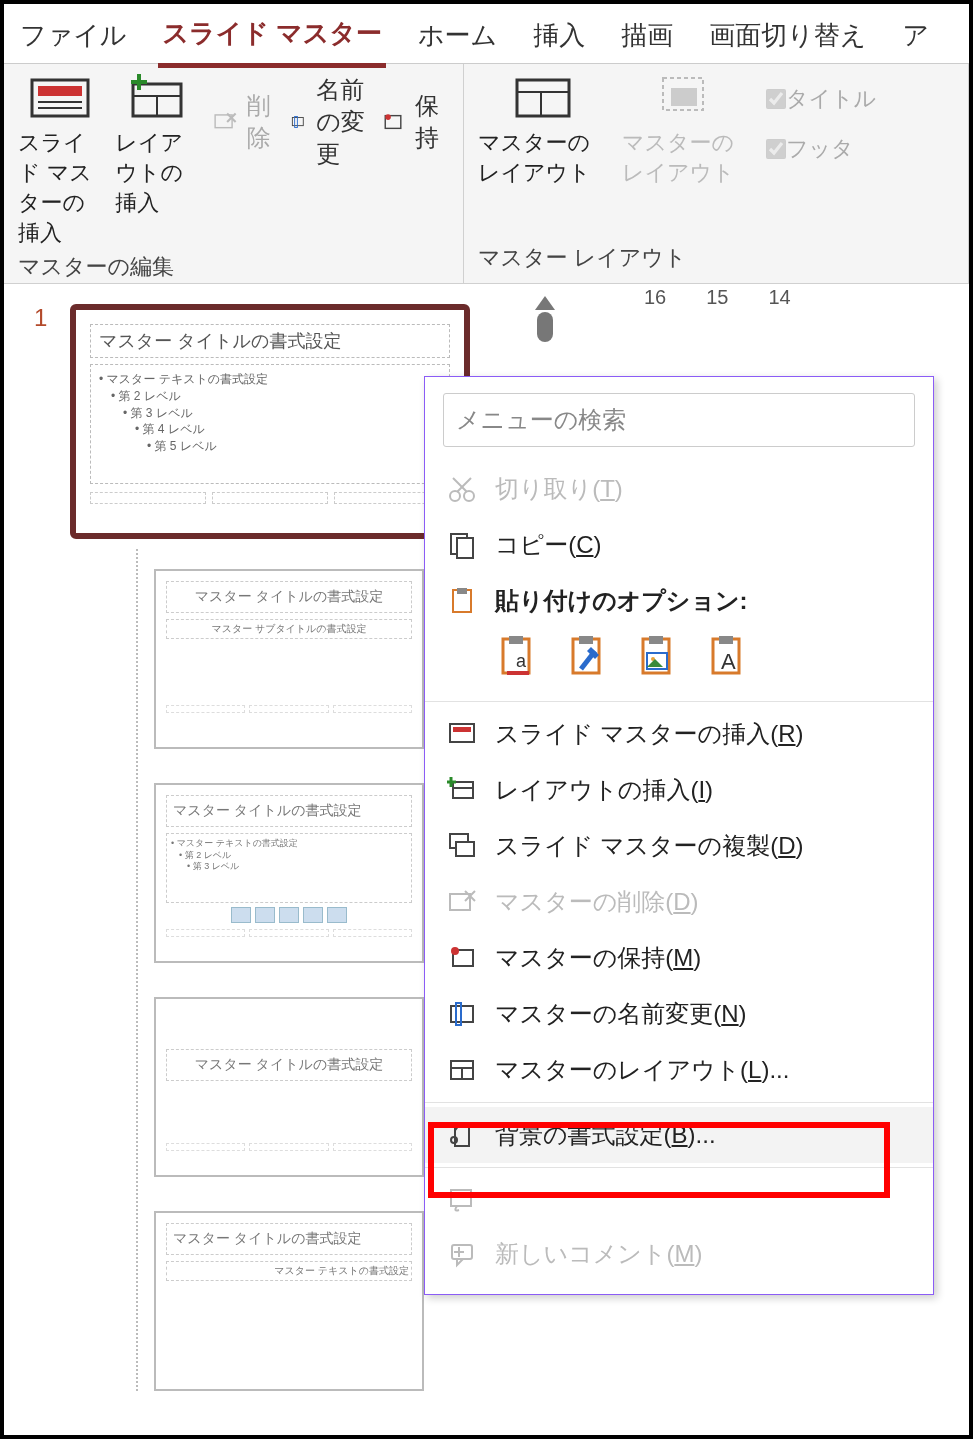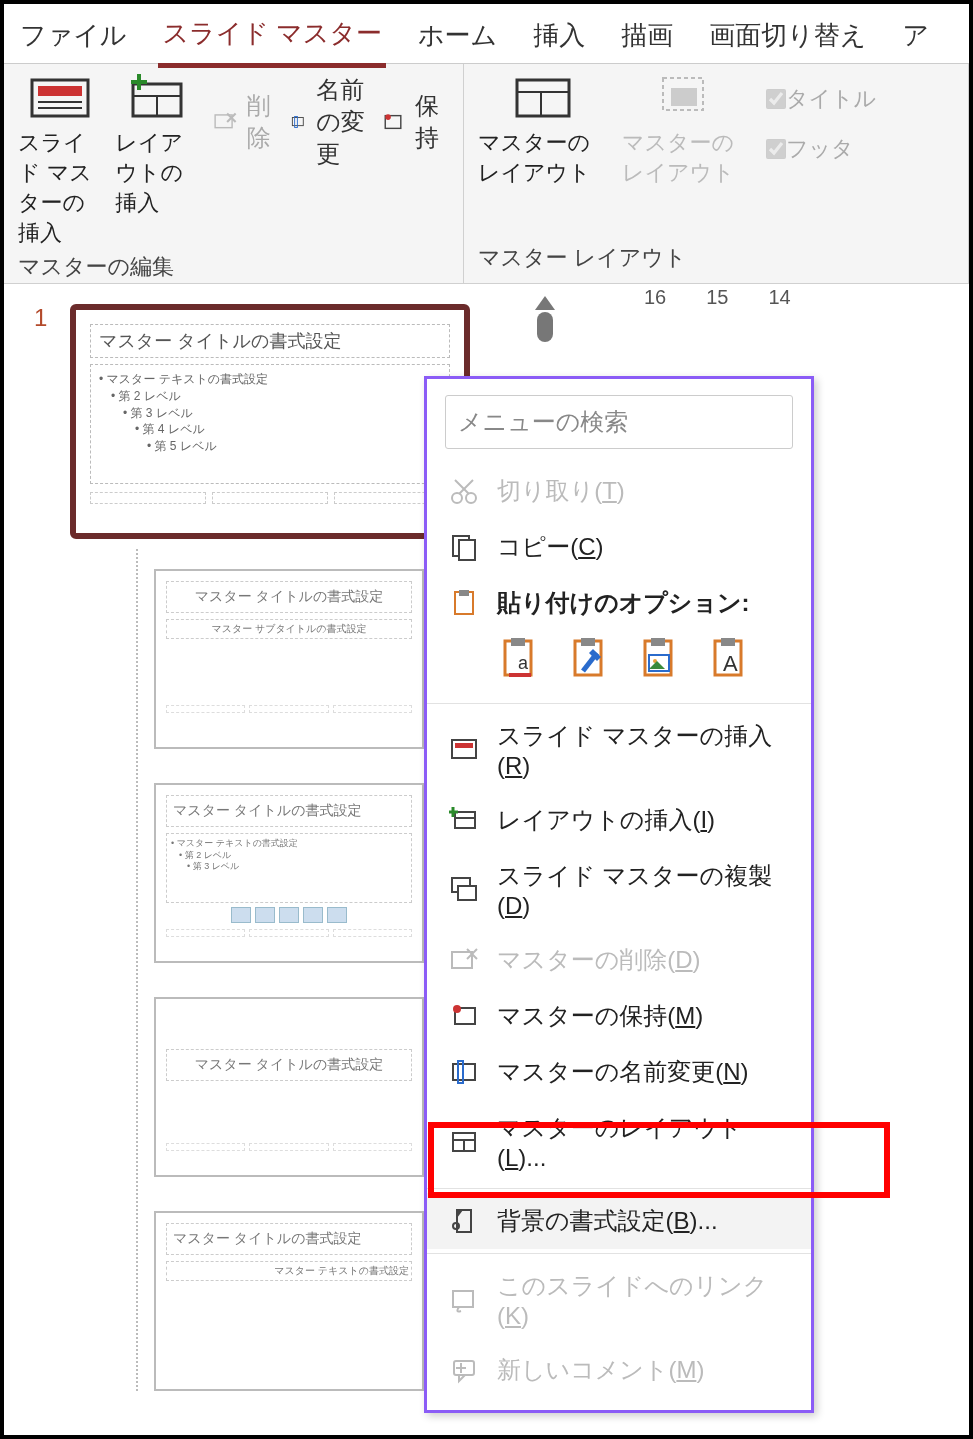--- a/index.html
+++ b/index.html
@@ -17,21 +17,21 @@
     display: flex;
     align-items: center;
     padding: 10px 12px 0 12px;
     gap: 28px;
     font-size: 26px;
     color: #333;
     border-bottom: 1px solid #ccc;
     height: 60px;
   }
   .tab { padding: 6px 4px 12px 4px; cursor: pointer; }
-  .tab.active { color: #8b2c2c; font-weight: 400; border-bottom: 5px solid #8b2c2c; }
+  .tab.active { color: #8b2c2c; font-weight: 700; border-bottom: 5px solid #8b2c2c; }
   
   .ribbon {
     display: flex;
     background: #f5f5f5;
     border-bottom: 1px solid #d0d0d0;
     height: 220px;
   }
   .ribbon-group {
     border-right: 1px solid #d0d0d0;
     padding: 10px 14px 6px 14px;
@@ -75,23 +75,23 @@
   .layout-thumb .lt-foot{display:flex;gap:4px;margin-top:6px;} .layout-thumb .lt-foot div{flex:1;border:1px dashed #ddd;height:8px;}
   
   .ruler-area { position:absolute; left:520px; right:0; top:282px; height:40px; font-size:20px; color:#555; display:flex; gap:40px; padding-left:120px;}
   .scroll-knob { position:absolute; left:530px; top:292px; width:22px; height:50px; }
   .scroll-knob .up{width:0;height:0;border-left:10px solid transparent;border-right:10px solid transparent;border-bottom:14px solid #777;margin:0 auto;}
   .scroll-knob .bar{width:16px;height:30px;background:#777;border-radius:8px;margin:2px auto;}
   
   .context-menu {
     position: absolute;
     left: 420px; top: 372px;
-    width: 390px;
+    width: 510px;
     background: #fff;
-    border: 3px solid #8b5cf6;
+    border: 1px solid #8b5cf6;
     box-shadow: 3px 3px 8px rgba(0,0,0,.2);
     padding: 8px 0 12px 0;
   }
   .cm-search {
     margin: 8px 18px 14px 18px;
     border: 1px solid #ccc;
     padding: 10px 12px;
     font-size: 24px; color: #888;
     border-radius: 3px;
   }
@@ -413,21 +413,20 @@
       </svg>
     <span><span>背景の書式設定</span>(<span class="u">B</span>)...</span>
   </div>
   <div class="cm-sep"></div>
 
   <div class="cm-item disabled">
     <svg viewBox="0 0 30 30">
         <rect x="4" y="6" width="20" height="16" fill="none" stroke="#bbb" stroke-width="2"></rect>
         <path d="M10 22 Q6 28 12 26" fill="none" stroke="#bbb" stroke-width="2"></path>
       </svg>
-    <span><span>このスライドへのリンク</span>(<span class="u">K</span>)</span>
   </div>
 
   <div class="cm-item disabled">
     <svg viewBox="0 0 30 30">
         <rect x="5" y="6" width="20" height="14" rx="2" fill="none" stroke="#bbb" stroke-width="2"></rect>
         <path d="M10 20 L10 26 L16 20" fill="none" stroke="#bbb" stroke-width="2"></path>
         <line x1="12" y1="8" x2="12" y2="18" stroke="#bbb" stroke-width="2"></line>
         <line x1="7" y1="13" x2="17" y2="13" stroke="#bbb" stroke-width="2"></line>
       </svg>
     <span><span>新しいコメント</span>(<span class="u">M</span>)</span>

